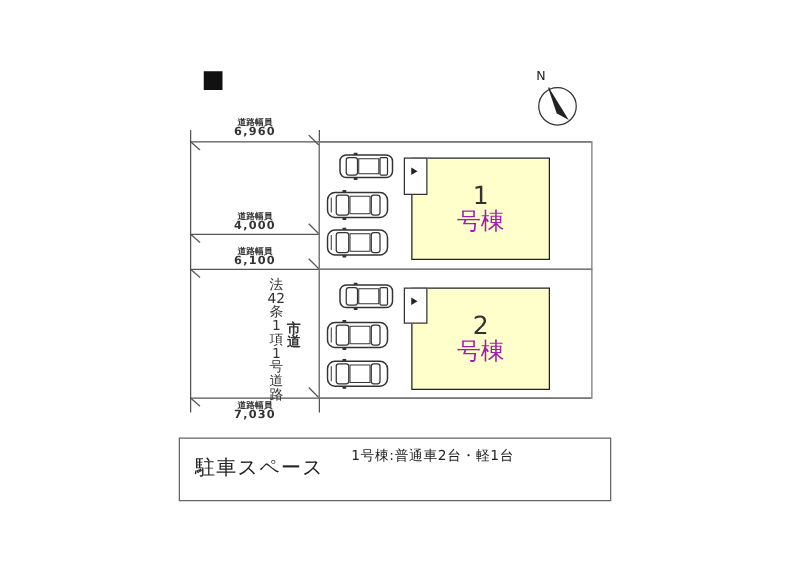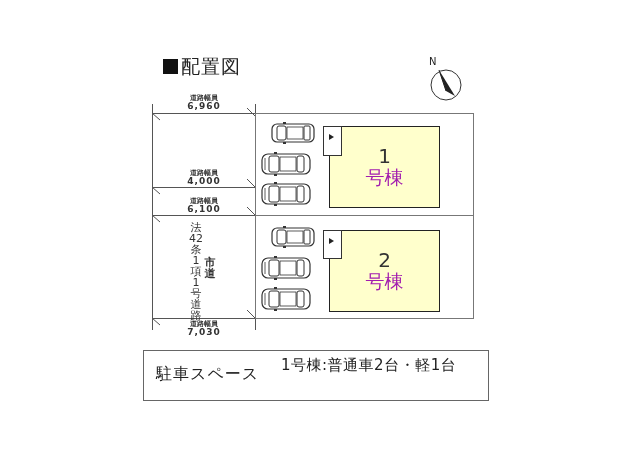--- a/index.html
+++ b/index.html
@@ -11,31 +11,31 @@
   .line-h { height:0; border-top:1px solid #555; }
   .line-v { width:0; border-left:1px solid #555; }
   .road-label { font-size:7px; line-height:8px; text-align:center; color:#333; width:80px;font-weight:bold; }
   .road-label .val { font-size:9px; line-height:9px; letter-spacing:1px; }
   .site-boundary { border:1px solid #777; box-sizing:border-box; }
   .house { background:#ffffcc; border:1.5px solid #222; box-sizing:border-box; display:flex; flex-direction:column; align-items:center; justify-content:center; }
   .house .num { font-size:20px; line-height:20px; color:#333; }
   .house .name { font-size:19px; line-height:22px; color:#a21caf; }
   .entrance { background:#fff; border:1px solid #333; box-sizing:border-box; }
   .entrance .arrow { position:absolute; left:5px; top:7px; width:0; height:0; border-top:3px solid transparent; border-bottom:3px solid transparent; border-left:5px solid #222; }
-  .vtext { font-size:11px; line-height:11px; color:#333; width:14px; text-align:center; word-break:break-all; }
+  .vtext { font-size:11px; line-height:11px; color:#333; width:14px; text-align:center; word-break:break-all;margin-left:25px; }
   .parking-box { left:143px; top:350px; width:346px; height:51px; border:1px solid #666; box-sizing:border-box; }
   .parking-label { left:156px; top:364px; font-size:16px; color:#222; letter-spacing:1px; }
-  .parking-line { font-size:15px; line-height:18px; color:#222; letter-spacing:0.5px; }
+  .parking-line { font-size:11px; line-height:18px; color:#222; letter-spacing:0.5px; }
   .car { position:absolute; }
 </style>
 </head>
 <body>
 
 <div class="abs title">
-  <span class="sq"></span><span>配置図</span>
+  <span class="sq"></span>
 </div>
 
 <div class="abs compass">
   <svg width="40" height="46" viewBox="0 0 40 46">
     <circle cx="20" cy="27" r="15" fill="none" stroke="#333" stroke-width="1"></circle>
     <polygon points="13,12 29,38 20,33" fill="#222"></polygon>
     <line x1="13" y1="12" x2="20" y2="33" stroke="#222" stroke-width="1"></line>
   </svg>
   <span class="abs" style="left:3px;top:-2px;font-size:10px;color:#222;">N</span>
 </div>

